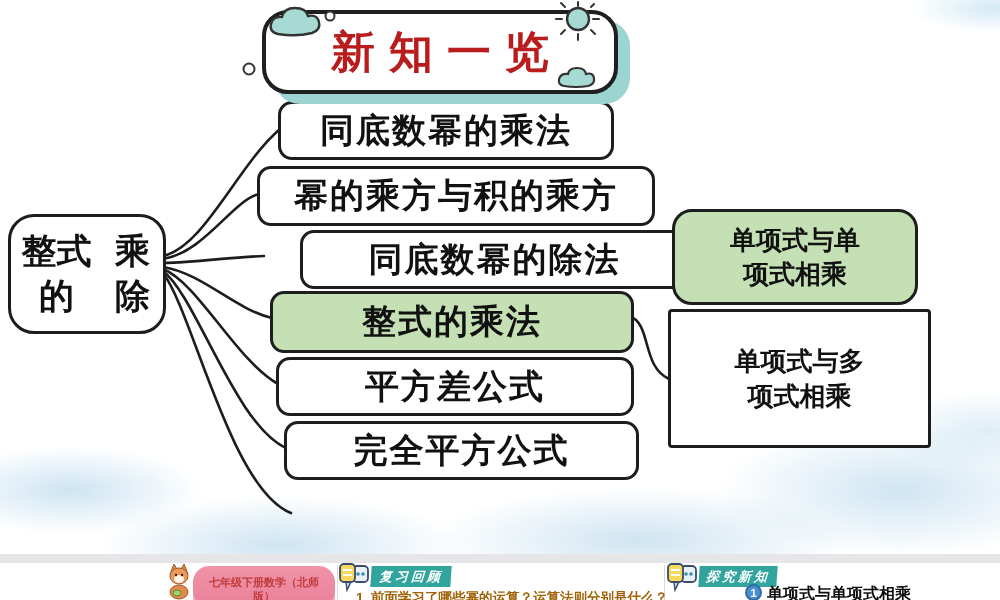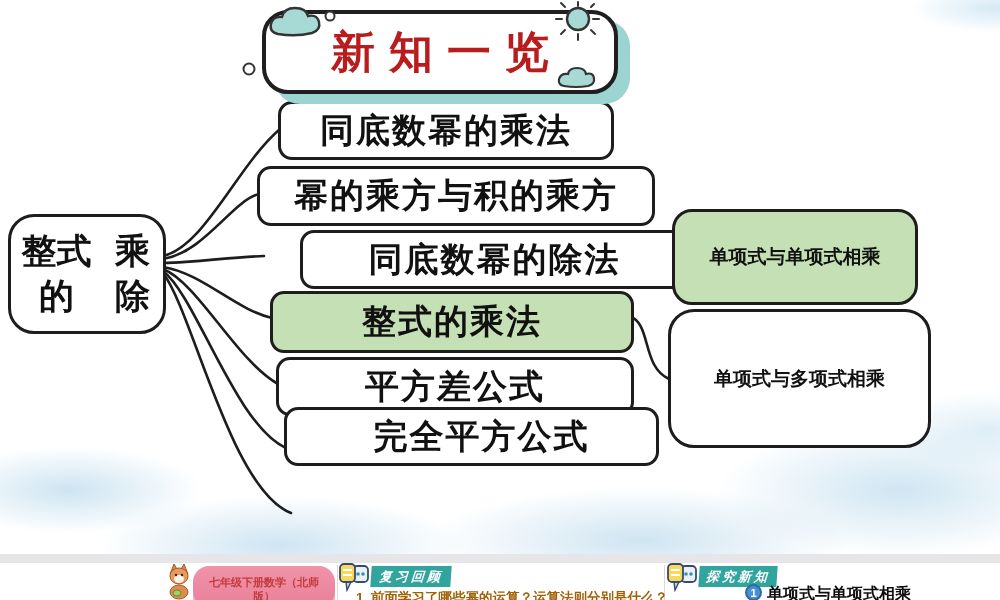--- a/index.html
+++ b/index.html
@@ -34,21 +34,21 @@
   
   .node{
     position:absolute;background:#fff;border:3px solid #1d1d1d;border-radius:14px;
     display:flex;align-items:center;justify-content:center;
     font-weight:600;color:#111;z-index:2;text-align:center;
   }
   #root-box{left:8px;top:214px;width:152px;height:114px;border-radius:26px;
     border-width:3.5px;font-size:35px;line-height:1.28;}
   .branch{font-size:34px;letter-spacing:2px;}
   .green{background:#c5e0b4;}
-  .sub{font-size:19px;line-height:1.32;flex-direction:row;border-radius:20px;}
+  .sub{font-size:26px;line-height:1.32;flex-direction:column;border-radius:20px;}
   #svg-links{position:absolute;left:0;top:0;z-index:1;}
   
   #footer-band{position:absolute;left:0;top:554px;width:1000px;height:11px;background:#e6e5e8;}
   #footer{position:absolute;left:0;top:563px;width:1000px;height:37px;background:#fff;}
   .vdiv{position:absolute;top:565px;width:1px;height:35px;background:#d9d9d9;}
   #book-badge{
     position:absolute;left:193px;top:566px;width:142px;height:47px;border-radius:16px;
     background:linear-gradient(#f094a8,#e87c97);
     box-shadow:inset 0 -6px 0 rgba(255,255,255,.35);
     display:flex;flex-direction:column;align-items:center;justify-content:center;
@@ -136,29 +136,29 @@
   </div>
   <div class="node branch" style="left:262px;top:230px;width:383px;height:53px;margin-left:38px;">
     <span>同底数幂的除法</span>
   </div>
   <div class="node branch green" style="left:270px;top:291px;width:358px;height:56px;">
     <span>整式的乘法</span>
   </div>
   <div class="node branch" style="left:276px;top:357px;width:352px;height:53px;">
     <span>平方差公式</span>
   </div>
-  <div class="node branch" style="left:284px;top:407px;width:349px;height:53px;padding-left:20px;">
+  <div class="node branch" style="left:284px;top:421px;width:349px;height:53px;">
     <span>完全平方公式</span>
   </div>
 
   <div class="node sub green" style="left:672px;top:209px;width:240px;height:90px;">
     <span>单项式与单</span>
     <span>项式相乘</span>
   </div>
-  <div class="node sub" style="left:668px;top:309px;width:257px;height:133px;border-radius:26px;">
+  <div class="node sub" style="left:668px;top:309px;width:257px;height:133px;border-radius:4px;">
     <span>单项式与多</span>
     <span>项式相乘</span>
   </div>
 
   <div id="footer-band"></div>
   <div id="footer"></div>
   <div class="vdiv" style="left:337px;"></div>
   <div class="vdiv" style="left:664px;"></div>
 
   <svg class="deco" style="left:164px;top:562px;z-index:6;" width="32" height="38">

